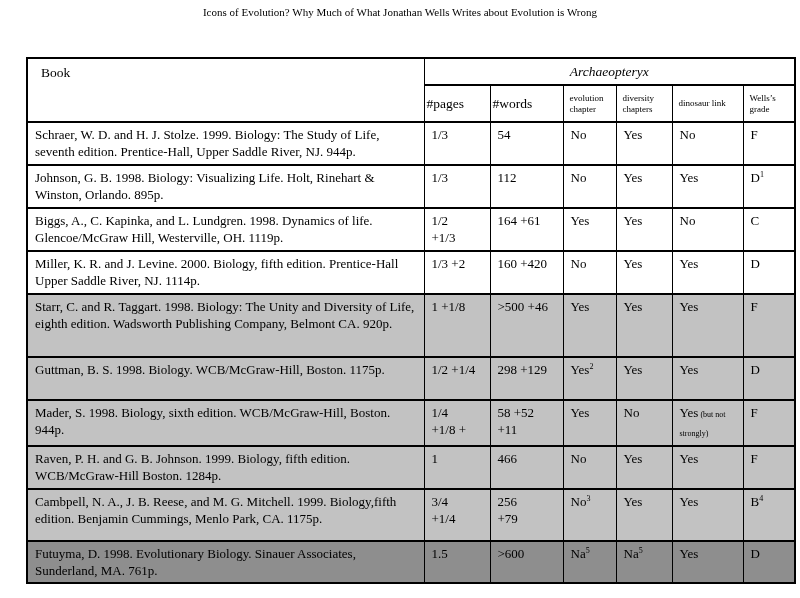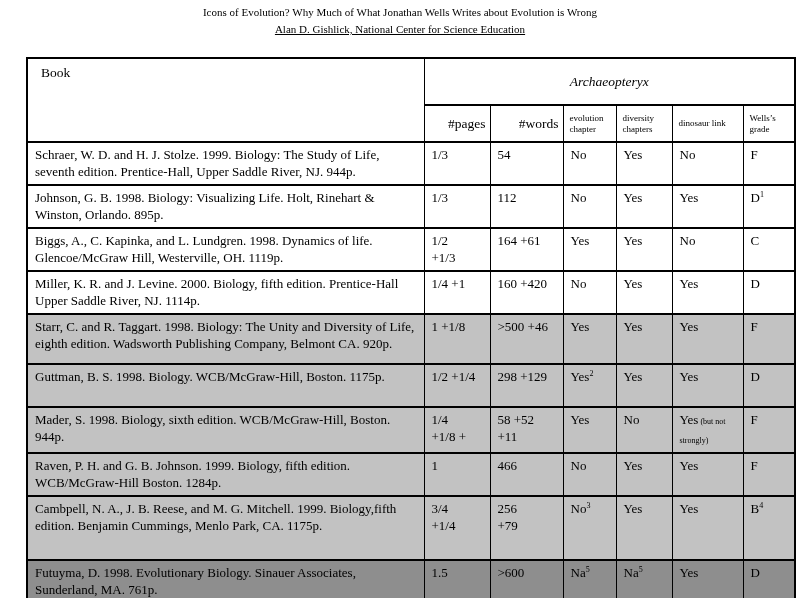--- a/index.html
+++ b/index.html
@@ -46,50 +46,49 @@
     padding-top: 5px;
     padding-left: 13px;
     font-size: 13.5px;
   }
   th.group-head {
     height: 23px;
     text-align: center;
     vertical-align: middle;
     font-style: italic;
     font-size: 13.5px;
-    padding: 11px;
+    padding: 1px;
   }
   tr.colrow { height: 37px; }
   th.subhead {
     vertical-align: middle;
     font-size: 9px;
     line-height: 11px;
     padding-left: 6px;
   }
   th.subhead.big {
     font-size: 13.5px;
-    text-align: right;
+    text-align: left;
     padding-left: 2px;
   }
   tbody tr { height: 43px; }
-  tbody tr:nth-child(5) { height: 50px; }
-  tbody tr:nth-child(9) { height: 64px; }
+  tbody tr:nth-child(5) { height: 63px; }
+  tbody tr:nth-child(9) { height: 52px; }
   tbody tr:nth-child(10) { height: 42px; }
   tbody td.pages, tbody td.words { white-space: pre-line; }
   tr.shade-light td { background: var(--row-light, #c2c2c2); }
   tr.shade-dark td { background: var(--row-dark, #8e8e8e); }
   sup { font-size: 8px; line-height: 0; vertical-align: super; }
   .note { font-size: 8px; }
 </style>
 </head>
 <body>
 
 <div class="doc-header">
   <div>Icons of Evolution? Why Much of What Jonathan Wells Writes about Evolution is Wrong</div>
-  <div class="subtitle">Alan D. Gishlick, National Center for Science Education</div>
 </div>
 
 <table class="grid">
   <colgroup>
     <col style="width:397px">
     <col style="width:66px">
     <col style="width:73px">
     <col style="width:53px">
     <col style="width:56px">
     <col style="width:71px">
@@ -133,21 +132,21 @@
         <td class="pages"><span>1/2
 +1/3</span></td>
         <td class="words"><span>164 +61</span></td>
         <td class="evo"><span>Yes</span></td>
         <td class="div"><span>Yes</span></td>
         <td class="dino"><span>No</span></td>
         <td class="grade"><span>C</span></td>
       </tr>
       <tr class="shade-white">
         <td class="book"><span>Miller, K. R. and J. Levine. 2000. Biology, fifth edition. Prentice-Hall Upper Saddle River, NJ. 1114p.</span></td>
-        <td class="pages"><span>1/4 +1</span></td>
+        <td class="pages"><span>1/3 +2</span></td>
         <td class="words"><span>160 +420</span></td>
         <td class="evo"><span>No</span></td>
         <td class="div"><span>Yes</span></td>
         <td class="dino"><span>Yes</span></td>
         <td class="grade"><span>D</span></td>
       </tr>
       <tr class="shade-light">
         <td class="book"><span>Starr, C. and R. Taggart. 1998. Biology: The Unity and Diversity of Life, eighth edition. Wadsworth Publishing Company, Belmont CA. 920p.</span></td>
         <td class="pages"><span>1 +1/8</span></td>
         <td class="words"><span>&gt;500 +46</span></td>

